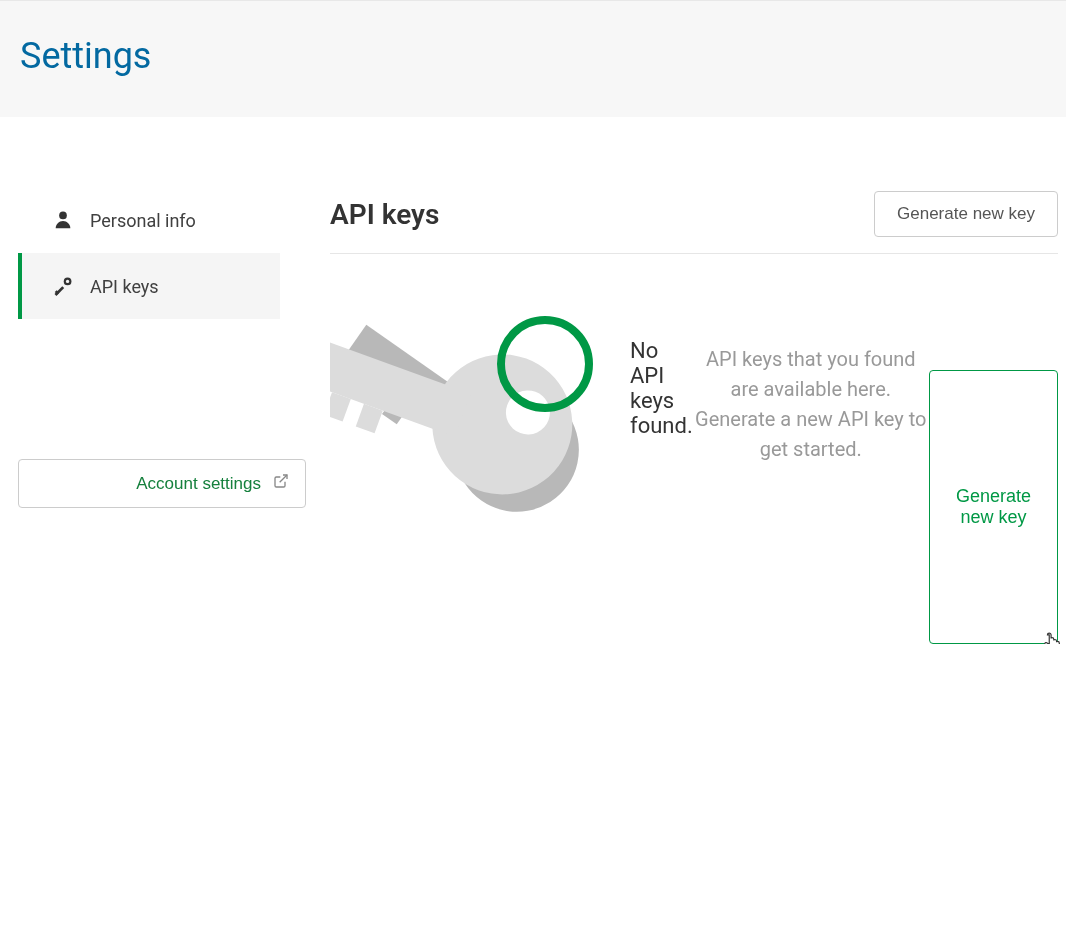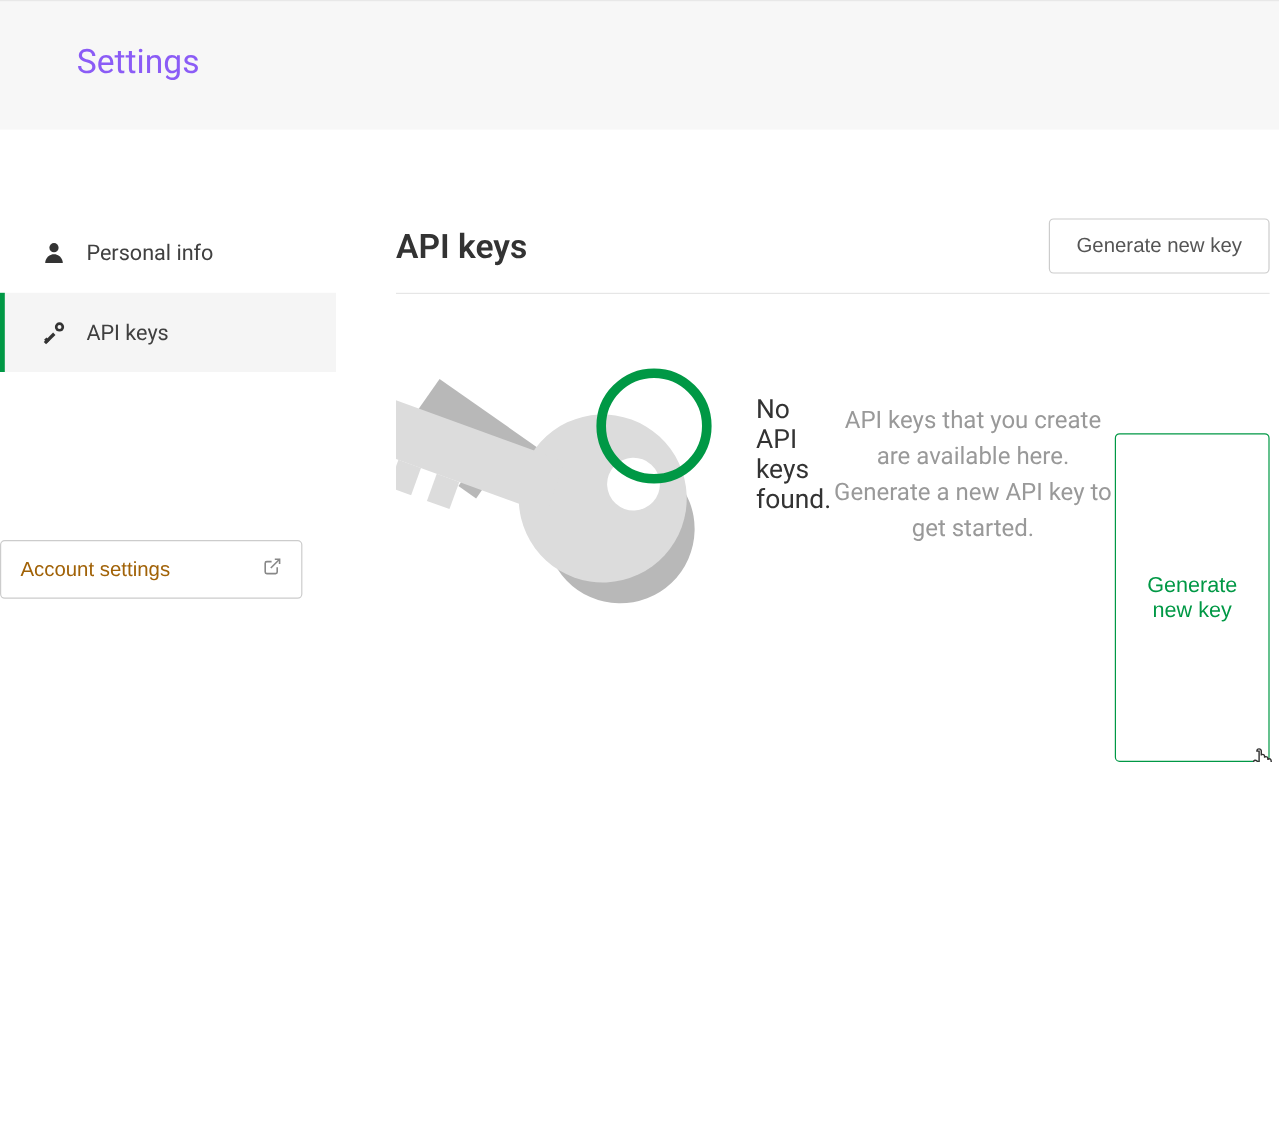--- a/index.html
+++ b/index.html
@@ -12,31 +12,31 @@
       background: #ffffff;
       color: #333;
       width: 1066px;
     }
     .header {
       background: #f7f7f7;
       border-top: 1px solid #e8e8e8;
       padding: 34px 20px 40px 20px;
     }
     .header h1 {
-      font-size: 28px;
+      font-size: 36px;
       font-weight: 400;
-      color: #8b5cf6;
-      margin-left: 44px;
+      color: #0369a1;
     }
     .content {
       display: flex;
       padding-top: 70px;
     }
     .sidebar {
       width: 280px;
+      padding-left: 18px;
       display: flex;
       flex-direction: column;
     }
     .nav-items {
       display: flex;
       flex-direction: column;
       gap: 0;
     }
     .nav-item {
       display: flex;
@@ -58,32 +58,32 @@
       align-items: center;
       justify-content: center;
     }
     .nav-item .label {
       font-size: 18px;
       color: #404040;
     }
     .account-btn {
       margin-top: 140px;
       margin-left: 0;
-      width: 252px;
+      width: 288px;
       padding: 13px 16px;
       border: 1px solid #ccc;
       border-radius: 4px;
       background: #fff;
       display: flex;
       align-items: center;
-      justify-content: space-between;
+      justify-content: flex-end;
       gap: 12px;
       cursor: pointer;
       font-size: 17px;
-      color: #a16207;
+      color: #15803d;
     }
     .main {
       flex: 1;
       padding-left: 50px;
       padding-right: 8px;
     }
     .main-header {
       display: flex;
       align-items: center;
       justify-content: space-between;
@@ -218,21 +218,21 @@
             <rect x="-160" y="-18" width="165" height="46" fill="#dcdcdc"></rect>
             <rect x="-160" y="28" width="20" height="24" fill="#dcdcdc"></rect>
             <rect x="-126" y="28" width="20" height="24" fill="#dcdcdc"></rect>
             <rect x="-92" y="28" width="20" height="24" fill="#dcdcdc"></rect>
           </g>
 
           <circle cx="215" cy="50" r="44" fill="none" stroke="#009845" stroke-width="8"></circle>
         </svg>
       </div>
       <div class="empty-title">No API keys found.</div>
-      <div class="empty-desc">API keys that you create are available here. Generate a new API key to get started.</div>
+      <div class="empty-desc">API keys that you found are available here. Generate a new API key to get started.</div>
       <button class="gen-btn-center">
         <span>Generate new key</span>
         <span class="cursor-hand">
           <svg width="22" height="26" viewBox="0 0 24 28">
             <path d="M9 3v11l-2-2c-1-1-3-1-3 1 0 1 4 7 5 8 1 1 2 2 5 2h3c2 0 3-2 3-4v-7c0-1-1-2-2-2s-1 1-1 1v-1c0-1-1-2-2-2s-1 1-1 1v-1c0-1-1-2-2-2s-1 1-1 1V3c0-1-1-2-2-2s-2 1-2 2z" fill="#fff" stroke="#333" stroke-width="1.3"></path>
           </svg>
         </span>
       </button>
     </div>
   </main>

